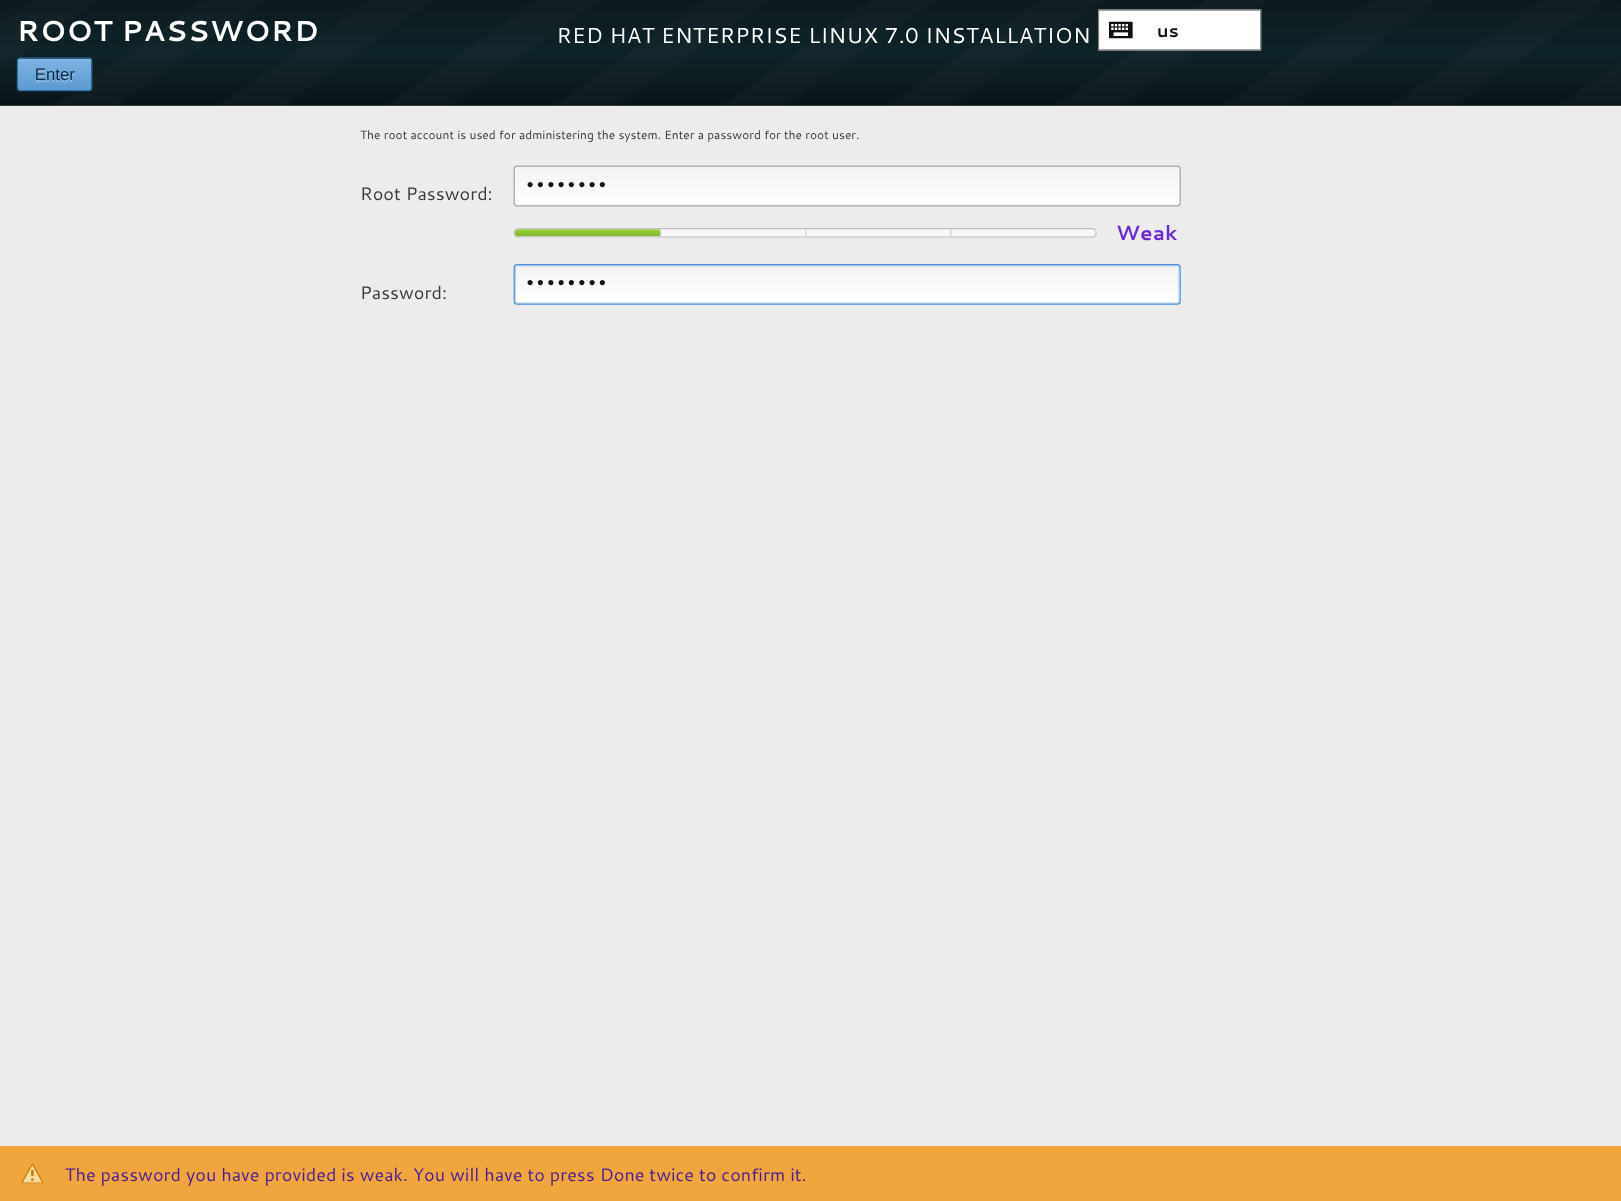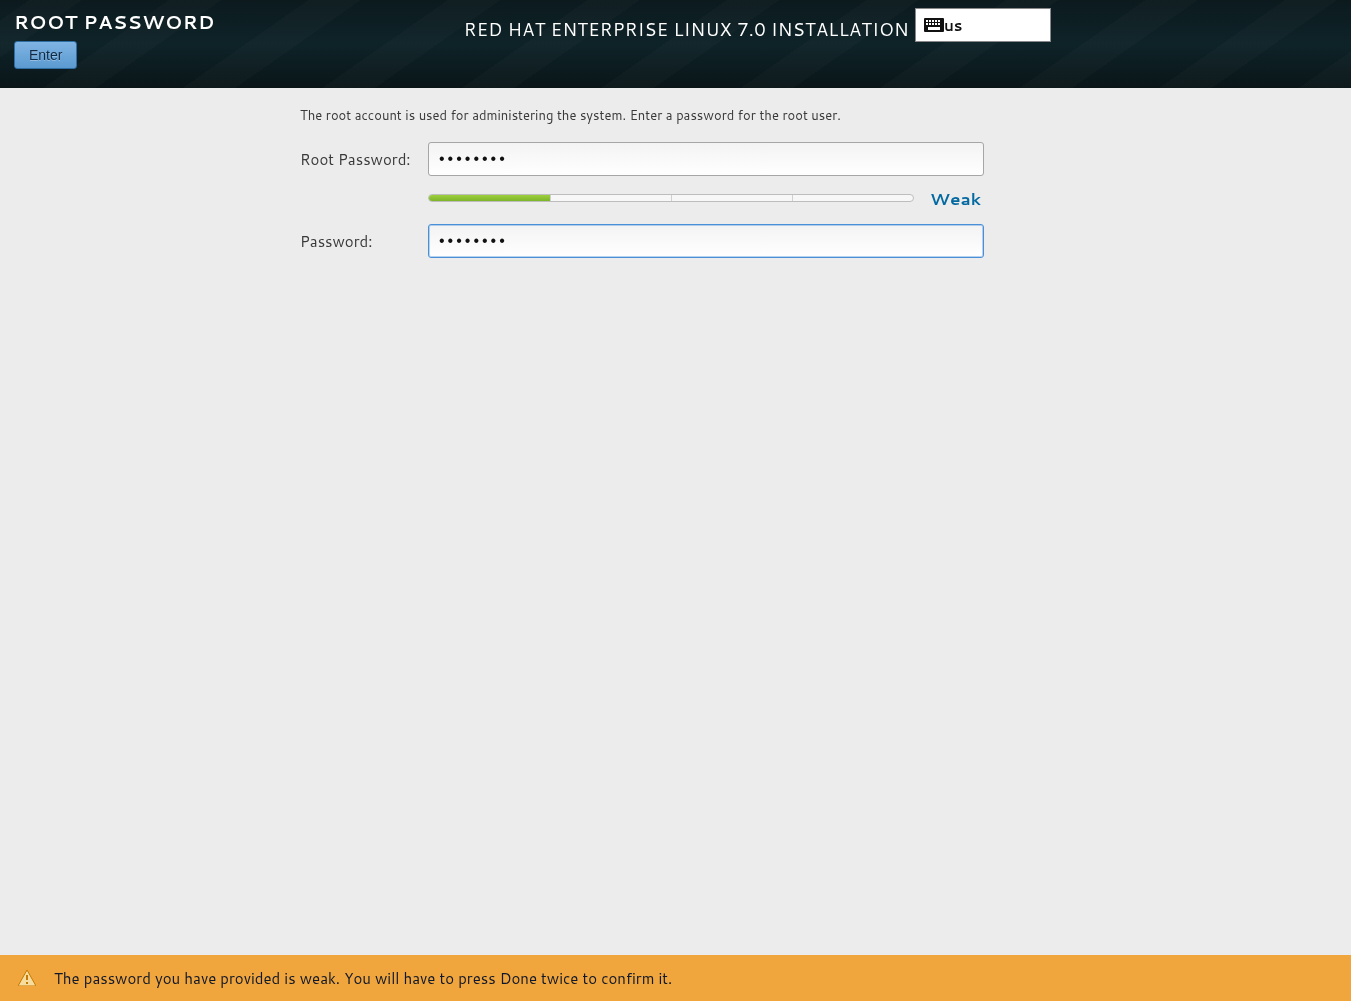--- a/index.html
+++ b/index.html
@@ -40,21 +40,21 @@
       pointer-events: none;
     }
     .header-left {
       display: flex;
       flex-direction: column;
       gap: 6px;
       z-index: 1;
     }
     .page-title {
       color: #fff;
-      font-size: 19px;
+      font-size: 24px;
       font-weight: 600;
       letter-spacing: 0.5px;
     }
     .done-btn {
       background: linear-gradient(to bottom, #7fb4e3, #5b9ad0);
       border: 1px solid #2f6ea4;
       border-radius: 3px;
       color: #0f2a44;
       font-size: 14px;
       padding: 5px 14px;
@@ -73,21 +73,21 @@
       color: #fff;
       font-size: 18px;
       font-weight: 500;
       letter-spacing: 0.3px;
     }
     .keyboard-indicator {
       background: #fff;
       border: 1px solid #888;
       display: flex;
       align-items: center;
-      gap: 0;
+      gap: 20px;
       padding: 16px 8px;
       width: 136px;
       height: 30px;
       margin-right: 286px;
     }
     .kb-icon {
       display: inline-flex;
       align-items: center;
       justify-content: center;
     }
@@ -100,26 +100,26 @@
       flex: 1;
       background: #ececec;
       padding: 18px 0 0 0;
     }
     .content-inner {
       margin-left: 300px;
       width: 700px;
     }
     .description {
       color: #3a3a3a;
-      font-size: 13px;
+      font-size: 10px;
       margin-bottom: 18px;
     }
     .form-row {
       display: flex;
-      align-items: center;
+      align-items: flex-end;
       margin-bottom: 10px;
     }
     .form-label {
       width: 128px;
       color: #3a3a3a;
       font-size: 15px;
       text-align: left;
     }
     .text-input {
       width: 556px;
@@ -162,37 +162,37 @@
       width: 1px;
       background: #d0d0d0;
       box-shadow: 121px 0 0 #d0d0d0, 242px 0 0 #d0d0d0;
     }
     .strength-fill {
       height: 100%;
       background: linear-gradient(to bottom, #9ccf3c, #7db52a);
       width: 25%;
     }
     .strength-text {
-      color: #0369a1;
+      color: #6d28d9;
       font-size: 17px;
       font-weight: 600;
     }
     .footer {
       height: 46px;
       background: #f0a63d;
       display: flex;
       align-items: center;
       gap: 18px;
       padding: 0 18px;
     }
     .warning-icon {
       display: inline-flex;
     }
     .footer-text {
-      color: #0f172a;
+      color: #4c1d95;
       font-size: 15px;
     }
   </style>
 </head>
 <body>
 
 <div class="header">
   <div class="header-left">
     <div class="page-title">ROOT PASSWORD</div>
     <button class="done-btn">Enter</button>

